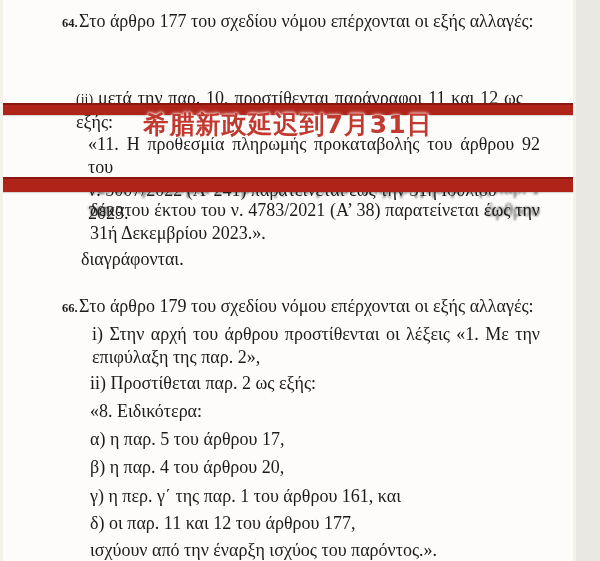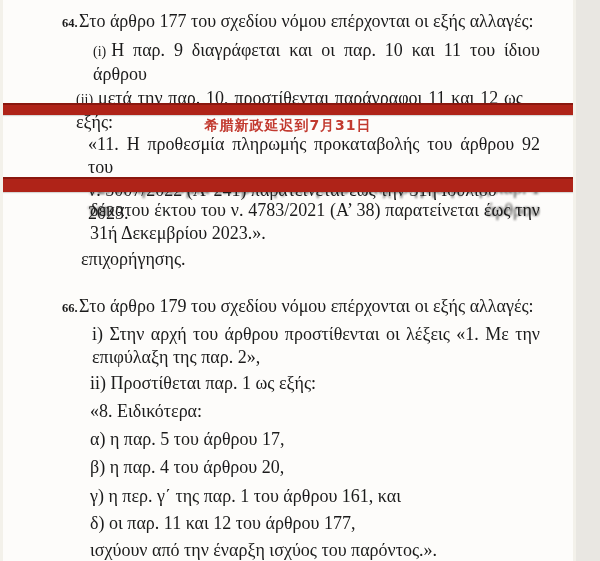--- a/index.html
+++ b/index.html
@@ -28,62 +28,61 @@
 
   .redaction-bar{
     position:absolute;left:0;right:0;z-index:2;
     box-shadow:0 1px 1px rgba(0,0,0,0.15);
   }
   .redaction-bar .bar-top{position:absolute;top:0;left:0;right:0;height:2px;background:rgba(70,10,5,0.45);}
 
   .caption{
     position:absolute;left:0;width:100%;text-align:center;z-index:3;
     font-family:"DejaVu Sans",sans-serif;
-    font-weight:bold;font-size:14px;letter-spacing:1px;line-height:22px;
+    font-weight:bold;font-size:25px;letter-spacing:1px;line-height:22px;
     text-shadow:0 0 2px #ffffff,0 0 4px #ffffff,1px 1px 2px rgba(255,255,255,0.9);
   }
 </style>
 </head>
 <body>
 
 <div class="page">
   <div id="doc-text">
       <div class="para num" style="top: 10px; left: 62px; width: 478px;">
         <div class="line"><span class="marker mnum">64.</span>Στο άρθρο 177 του σχεδίου νόμου επέρχονται οι εξής αλλαγές:</div>
       </div>
       <div class="para sub" style="top: 39px; left: 93px; width: 447px;">
-        <div class="line just"><span class="marker mrom">(i)</span>Η παρ. 9 διαγράφεται και οι παρ. 10 και 11 του ίδιου άρθρου</div>
       </div>
       <div class="para sub" style="top: 87px; left: 76px; width: 447px;">
         <div class="line just"><span class="marker mrom">(ii)</span>μετά την παρ. 10,  προστίθενται παράγραφοι 11 και 12 ως</div>
         <div class="line">εξής:</div>
       </div>
       <div class="para" style="top: 133px; left: 88px; width: 452px;">
         <div class="line just">«11. Η προθεσμία πληρωμής προκαταβολής του άρθρου 92 του</div>
         <div class="line">ν. 5007/2022 (Α' 241) παρατείνεται έως την 31η Ιουλίου 2023.</div>
       </div>
       <div class="para obscured" style="top: 177px; left: 88px; width: 452px;">
         <div class="line just">12. Η προθεσμία υποβολής αιτήσεων επιχορήγησης της παρ. 1 του άρθρου</div>
       </div>
       <div class="para" style="top: 199px; left: 90px; width: 450px;">
         <div class="line just">δέκατου έκτου του ν. 4783/2021 (Α’ 38)  παρατείνεται έως την</div>
         <div class="line">31ή Δεκεμβρίου 2023.».</div>
       </div>
       <div class="para num" style="top: 248px; left: 64px; width: 476px;">
-        <div class="line cont">επιχορήγησης.</div>
+        <div class="line cont">διαγράφονται.</div>
       </div>
       <div class="para num" style="top: 295px; left: 62px; width: 478px;">
         <div class="line"><span class="marker mnum">66.</span>Στο άρθρο 179 του σχεδίου νόμου επέρχονται οι εξής αλλαγές:</div>
       </div>
       <div class="para" style="top: 323px; left: 92px; width: 448px;">
         <div class="line just">i) Στην αρχή του άρθρου προστίθενται οι λέξεις «1. Με την</div>
         <div class="line">επιφύλαξη της παρ. 2»,</div>
       </div>
       <div class="para" style="top: 372px; left: 90px; width: 450px;">
-        <div class="line">ii) Προστίθεται παρ. 1 ως εξής:</div>
+        <div class="line">ii) Προστίθεται παρ. 2 ως εξής:</div>
       </div>
       <div class="para" style="top: 400px; left: 90px; width: 450px;">
         <div class="line">«8. Ειδικότερα:</div>
       </div>
       <div class="para" style="top: 428px; left: 90px; width: 450px; font-family: Liberation Serif, serif;">
         <div class="line">α) η παρ. 5 του άρθρου 17,</div>
       </div>
       <div class="para" style="top: 456px; left: 90px; width: 450px;">
         <div class="line">β) η παρ. 4 του άρθρου 20,</div>
       </div>

